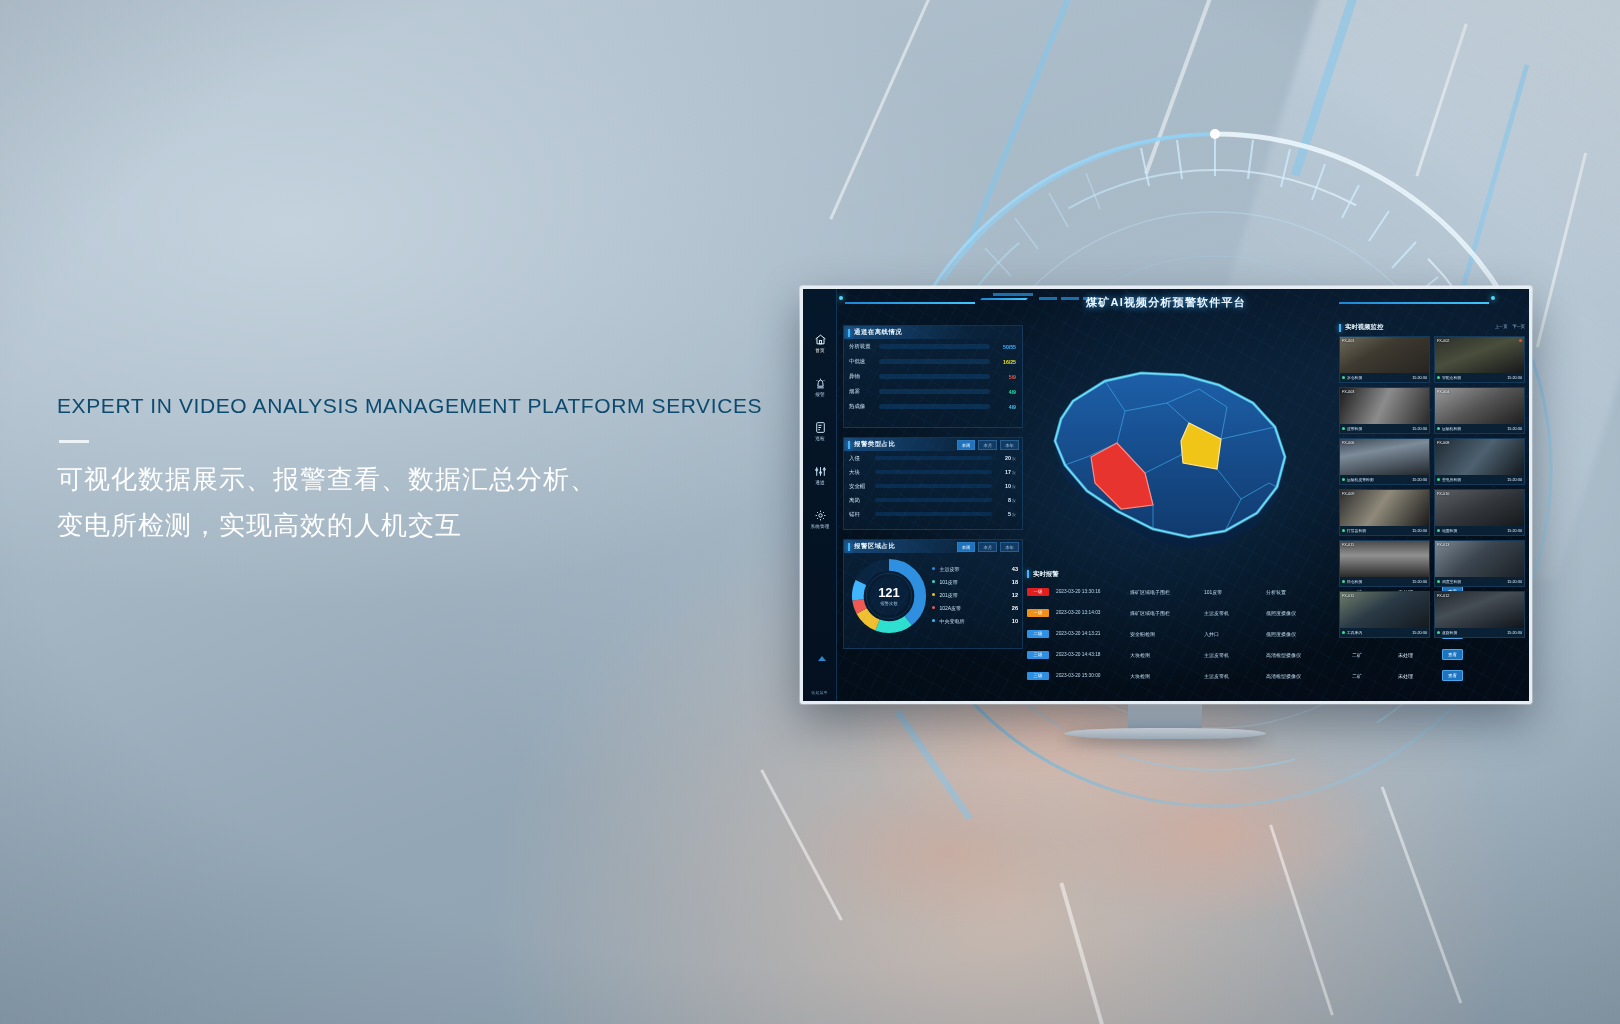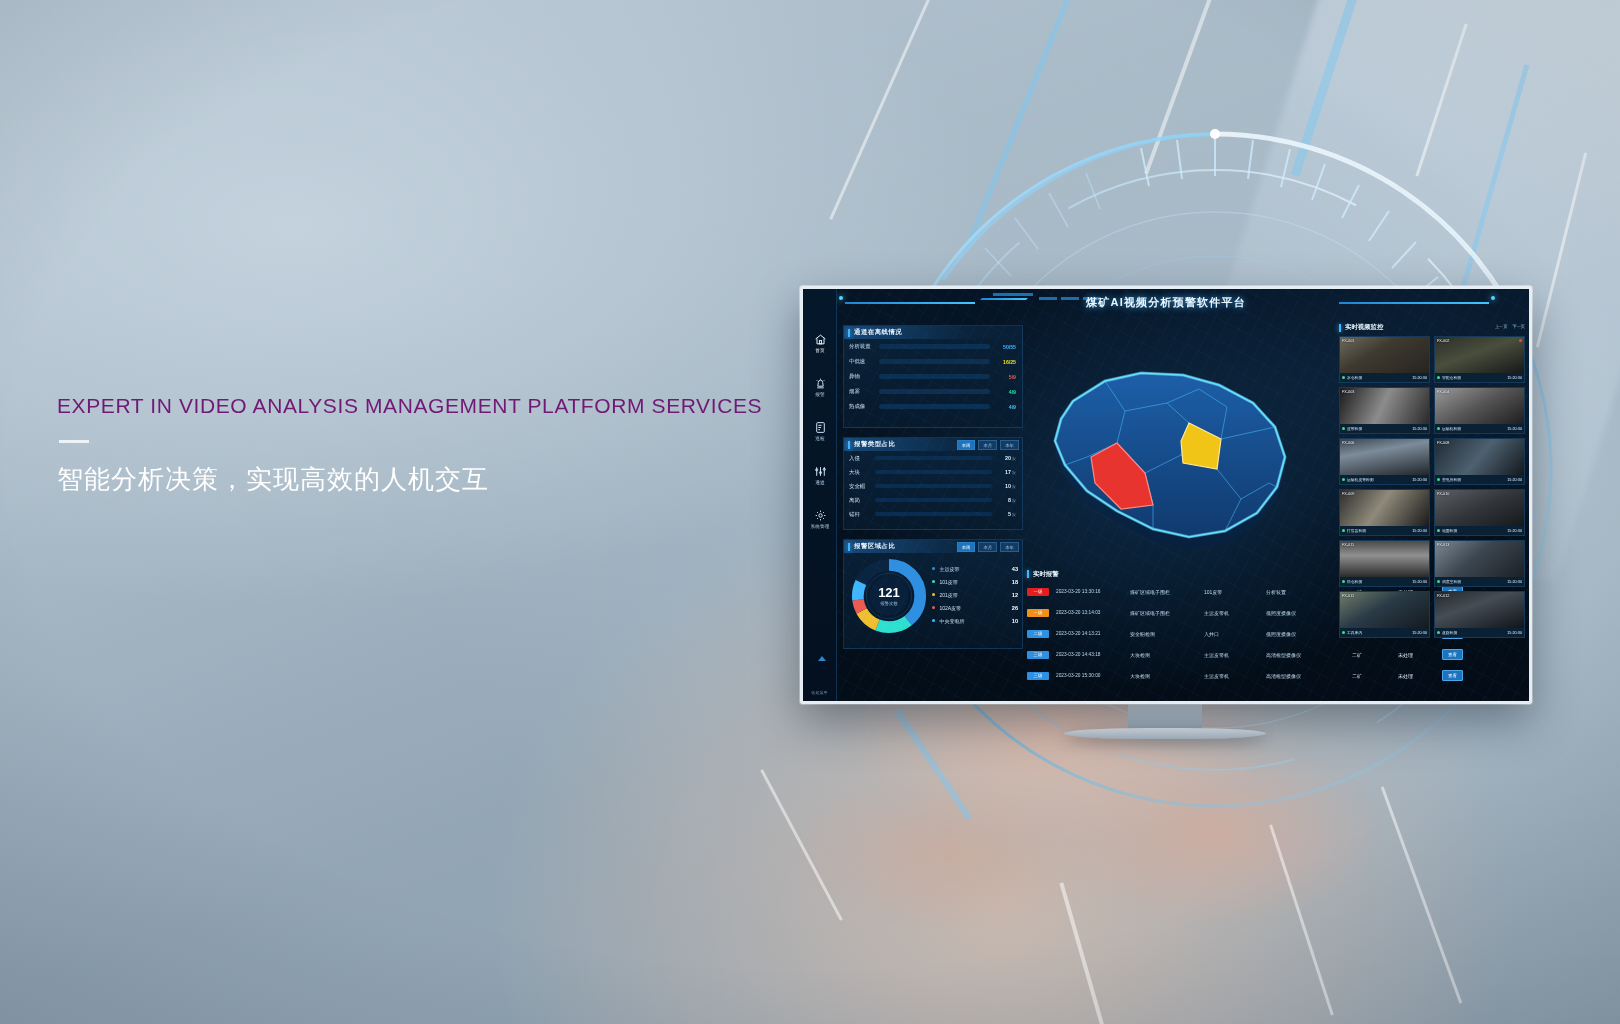--- a/index.html
+++ b/index.html
@@ -44,21 +44,21 @@
   .streak.b { background: rgba(120,200,245,0.45); }
 
   
   #copy { position: absolute; left: 57px; top: 372px; width: 760px; z-index: 6; }
   #headline {
     font-size: 62px; font-weight: bold; color: #ffffff; letter-spacing: 2px;
     line-height: 1.05; text-shadow: 0 2px 10px rgba(40,60,80,0.35);
     white-space: nowrap;
   }
   #subhead {
-    margin-top: 22px; font-size: 21px; color: #701a75; letter-spacing: 0.6px;
+    margin-top: 22px; font-size: 21px; color: #0c4a6e; letter-spacing: 0.6px;
     font-weight: 400; white-space: nowrap;
   }
   #rule { width: 30px; height: 3px; background: #eef3f7; margin: 22px 0 14px 2px; }
   .desc { font-size: 26px; color: #ffffff; line-height: 1.75; letter-spacing: 1px; white-space: nowrap; }
 
   
   #hud { position: absolute; left: 865px; top: 90px; width: 700px; height: 760px; z-index: 3; }
   #hud svg { width: 100%; height: 100%; display: block; }
 
   
@@ -283,21 +283,22 @@
         <line x1="221" y1="83" x2="235" y2="119"></line>
     </g>
     <circle cx="350" cy="44" r="5" fill="#ffffff"></circle>
     <circle cx="661" cy="252" r="4" fill="#bfe7ff"></circle>
   </svg>
 </div>
 
 <div id="copy">
   <div id="subhead">EXPERT IN VIDEO ANALYSIS MANAGEMENT PLATFORM SERVICES</div>
   <div id="rule"></div>
-  <div class="desc">智能分析决策，实现高效的人机交互</div>
+  <div class="desc">可视化数据展示、报警查看、数据汇总分析、</div>
+  <div class="desc">变电所检测，实现高效的人机交互</div>
 </div>
 
 <div id="stand-neck"></div>
 <div id="stand-base"></div>
 
 <div id="monitor">
 <div id="screen">
 
   <div id="topbar">
     <div class="tb-dot" style="left:36px;top:7px;"></div>

